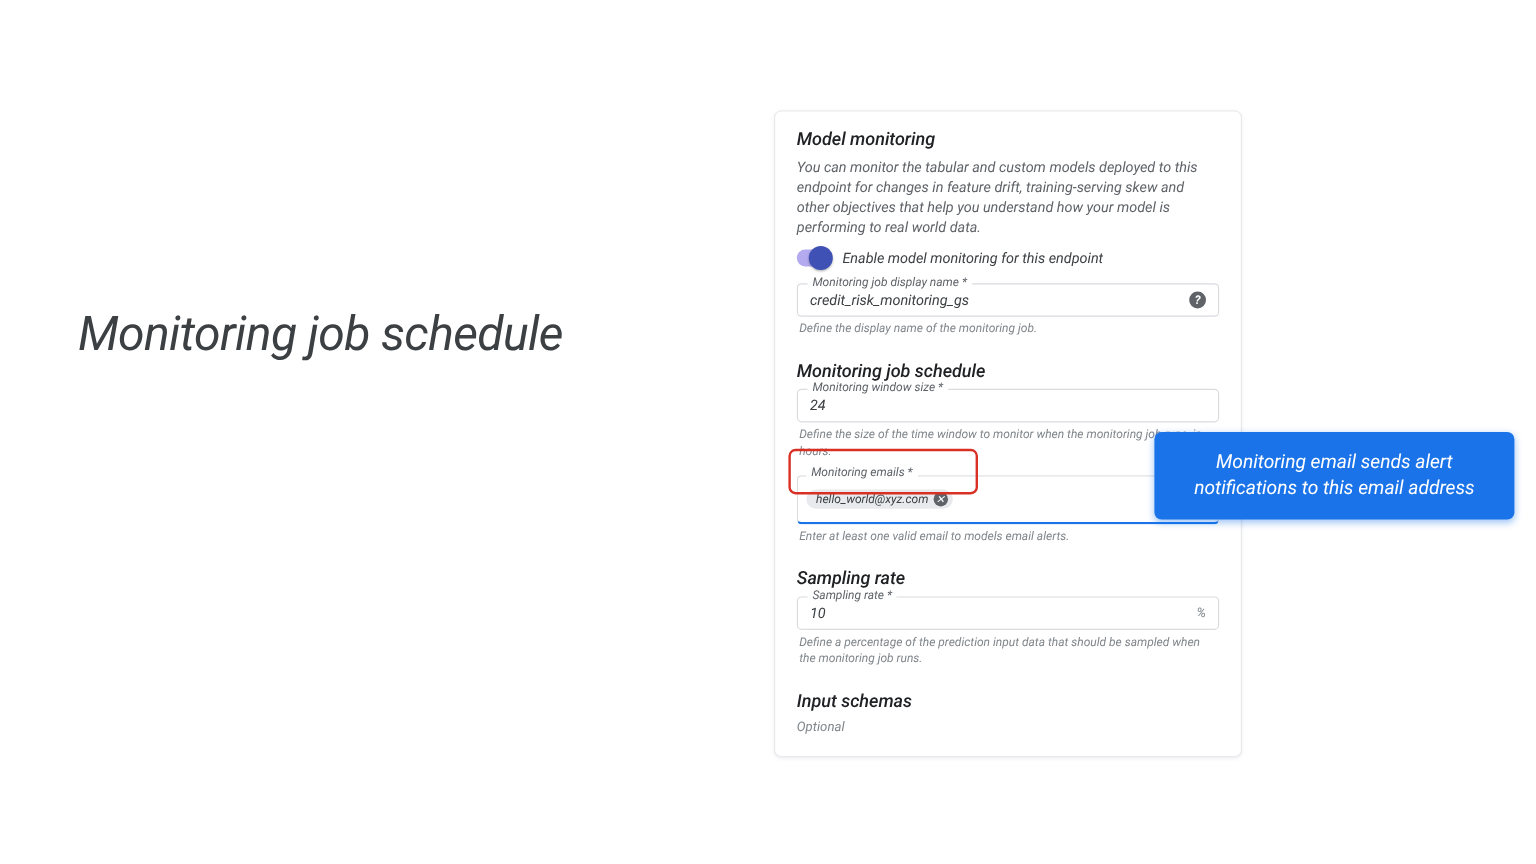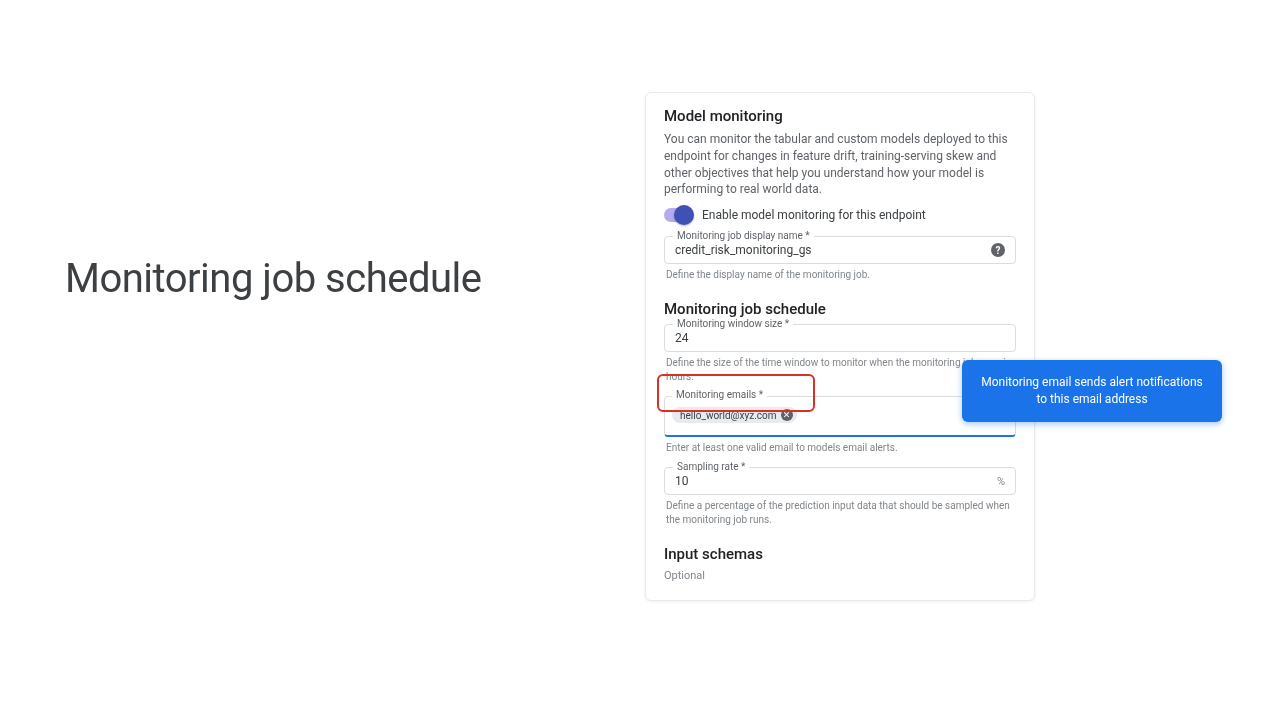--- a/index.html
+++ b/index.html
@@ -1,15 +1,15 @@
 <!DOCTYPE html>
 <html><head>
 <meta charset="utf-8">
 <style>
-  * { box-sizing: border-box; margin: 0; padding: 0; }
+  * { box-sizing: border-box; margin: 0; padding: 0; font-style: italic; }
   body {
     font-family: 'Google Sans', Roboto, Arial, sans-serif;
     background: #fff;
     width: 1280px;
     height: 720px;
     position: relative;
     overflow: hidden;
   }
   .left-title {
     position: absolute;
@@ -152,26 +152,26 @@
     color: #80868b;
   }
   .optional {
     font-size: 11px;
     color: #80868b;
   }
   .callout {
     position: absolute;
     left: 962px;
     top: 360px;
-    width: 260px;
+    width: 300px;
     background: #1a73e8;
     color: #fff;
     border-radius: 6px;
     padding: 14px 18px;
-    font-size: 12px;
+    font-size: 16px;
     line-height: 1.4;
     text-align: center;
     box-shadow: 0 2px 6px rgba(26,115,232,0.4);
   }
   .email-row-wrap {
     position: relative;
     margin-bottom: 2px;
   }
   .email-border-full {
     position: absolute;
@@ -229,20 +229,21 @@
     <div style="position:relative; padding:8px 8px 4px 8px;">
       <div class="field-label" style="top:-7px;">Monitoring emails *</div>
       <span class="chip">
         <span>hello_world@xyz.com</span>
         <span class="chip-remove">✕</span>
       </span>
     </div>
   </div>
   <div class="helper">Enter at least one valid email to models email alerts.</div>
 
+  <div class="section-title big">Sampling rate</div>
 
   <div class="field">
     <div class="field-box" style="padding-right:24px;">
       <div class="field-label">Sampling rate *</div>
       <div class="field-value">10</div>
       <div class="suffix">%</div>
     </div>
   </div>
   <div class="helper">Define a percentage of the prediction input data that should be sampled when the monitoring job runs.</div>
 

